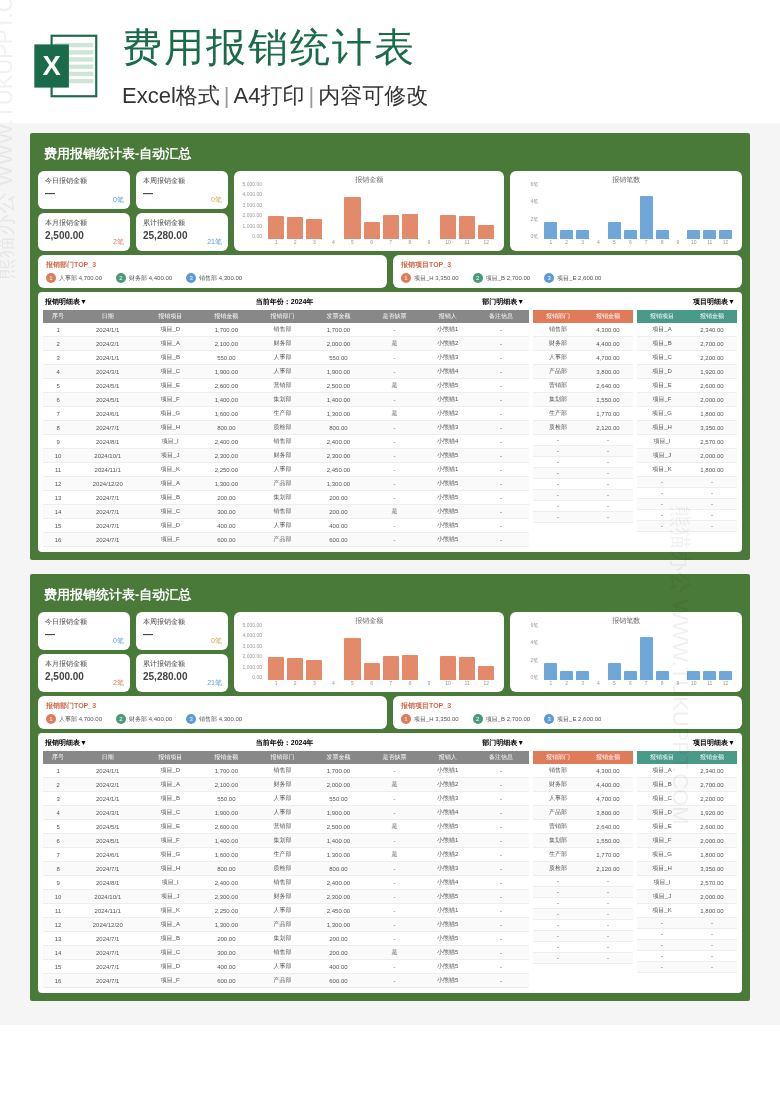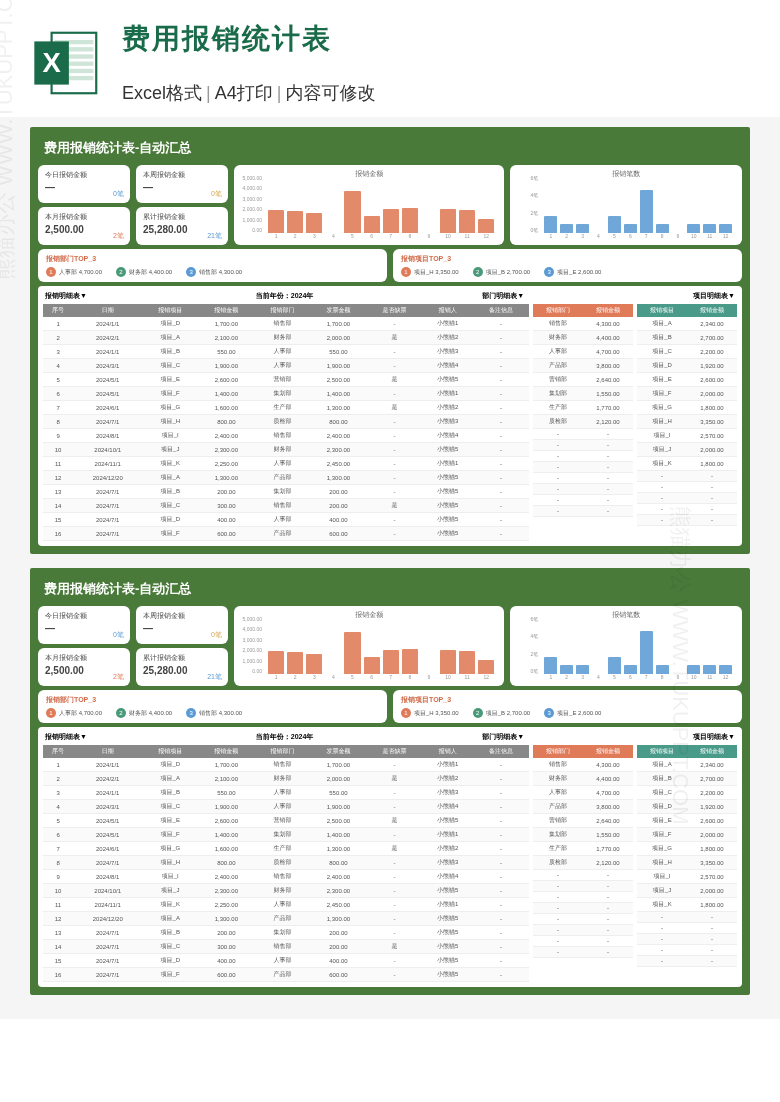--- a/index.html
+++ b/index.html
@@ -2,22 +2,22 @@
 <html><head>
 <meta charset="utf-8">
 <style>
 * { box-sizing: border-box; margin: 0; padding: 0; }
 body { font-family: "Microsoft YaHei", Arial, sans-serif; background: #fff; width: 780px; height: 1102px; overflow: hidden; position: relative; }
 .watermark { position: absolute; color: rgba(0,0,0,0.06); font-size: 22px; pointer-events: none; z-index: 100; }
 .header-area { padding: 20px 30px 12px; display: flex; align-items: center; gap: 20px; }
 .excel-icon { width: 72px; height: 72px; position: relative; }
 .excel-icon svg { width: 100%; height: 100%; }
 .header-text { flex: 1; }
-.main-title { font-size: 28px; font-weight: bold; color: #1a6b4a; letter-spacing: 2px; }
-.subtitle { font-size: 18px; color: #333; margin-top: 23px; font-weight: 500; }
+.main-title { font-size: 40px; font-weight: normal; color: #1a6b4a; letter-spacing: 2px; }
+.subtitle { font-size: 22px; color: #333; margin-top: 6px; font-weight: 500; }
 .subtitle .sep { color: #999; margin: 0 4px; }
 .preview-wrap { background: #f5f5f5; padding: 10px 30px; }
 .sheet { background: #4a7a3a; padding: 8px; margin-bottom: 14px; border-radius: 2px; }
 .sheet-title { color: #fff; font-size: 13px; font-weight: bold; padding: 4px 6px; }
 .dashboard-row { display: flex; gap: 6px; margin: 4px 0; }
 .stat-col { display: flex; flex-direction: column; gap: 4px; width: 92px; }
 .stat-card { background: #fff; border-radius: 6px; padding: 5px 7px; font-size: 7px; color: #444; position: relative; height: 38px; }
 .stat-card .label { font-size: 7px; }
 .stat-card .value { font-size: 10px; font-weight: bold; margin-top: 2px; }
 .stat-card .count { position: absolute; bottom: 4px; right: 6px; font-size: 7px; }

